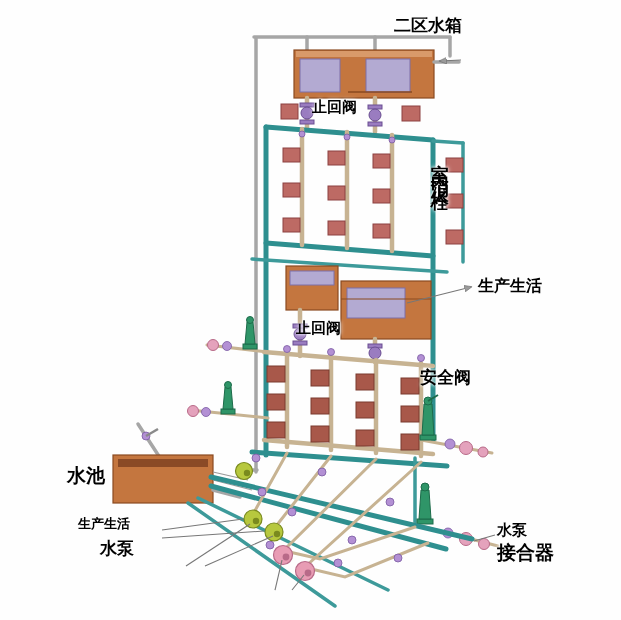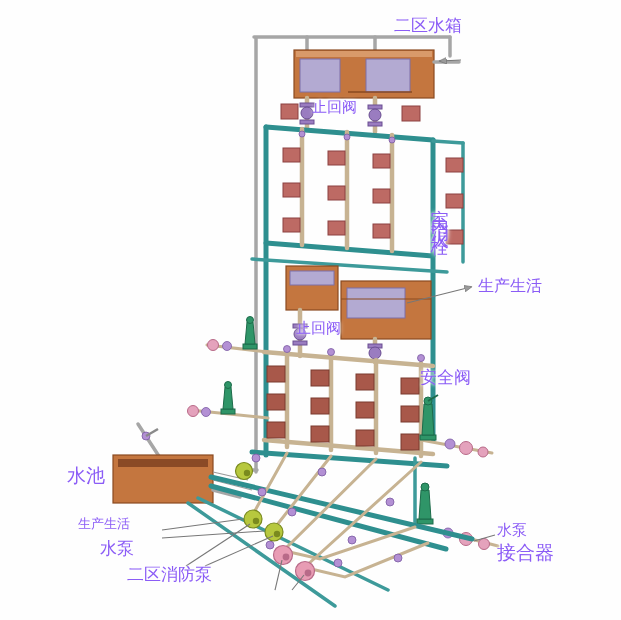--- a/index.html
+++ b/index.html
@@ -2,24 +2,23 @@
 <html><head>
 <meta charset="utf-8">
 <style>
   html,body{margin:0;padding:0;background:#ffffff;}
   #stage{
     position:relative;width:621px;height:620px;background:#fefefe;
     overflow:hidden;font-family:"DejaVu Sans",sans-serif;
   }
   #art{position:absolute;left:0;top:0;}
   .lbl{
-    position:absolute;color:#8b5cf6;font-weight:normal;white-space:nowrap;
+    position:absolute;color:#000000;font-weight:bold;white-space:nowrap;
     text-shadow:0 0 3px #fff,0 0 5px #fff;line-height:1.15;
     font-family:"DejaVu Sans",sans-serif;
-    text-align:center;
   }
   .lbl.vert{
     writing-mode:vertical-lr;text-orientation:upright;letter-spacing:7px;
   }
   
   .pteal{stroke:#2e8f8f;stroke-width:5;fill:none;stroke-linecap:round;}
   .ptealThin{stroke:#3d9a9a;stroke-width:3.5;fill:none;stroke-linecap:round;}
   .pbeige{stroke:#c7b392;stroke-width:4.5;fill:none;stroke-linecap:round;}
   .pbeigeThin{stroke:#c7b392;stroke-width:3;fill:none;stroke-linecap:round;}
   .pgray{stroke:#a6a6a6;stroke-width:3.5;fill:none;stroke-linecap:round;}
@@ -293,19 +292,18 @@
   <div class="lbl" style="left:296px;top:320px;font-size:15px">止回阀</div>
 
   <div class="lbl" style="left:420px;top:368px;font-size:17px">安全阀</div>
 
 
   <div class="lbl" style="left:67px;top:465px;font-size:19px">水池</div>
 
   <div class="lbl" style="left:78px;top:517px;font-size:13px">生产生活</div>
   <div class="lbl" style="left:100px;top:539px;font-size:17px">水泵</div>
 
-  <div class="lbl" style="left:127px;top:565px;font-size:17px">二区消防泵</div>
 
 
   <div class="lbl" style="left:497px;top:522px;font-size:15px">水泵</div>
   <div class="lbl" style="left:497px;top:542px;font-size:19px">接合器</div>
 
 </div>
 
 </body></html>

